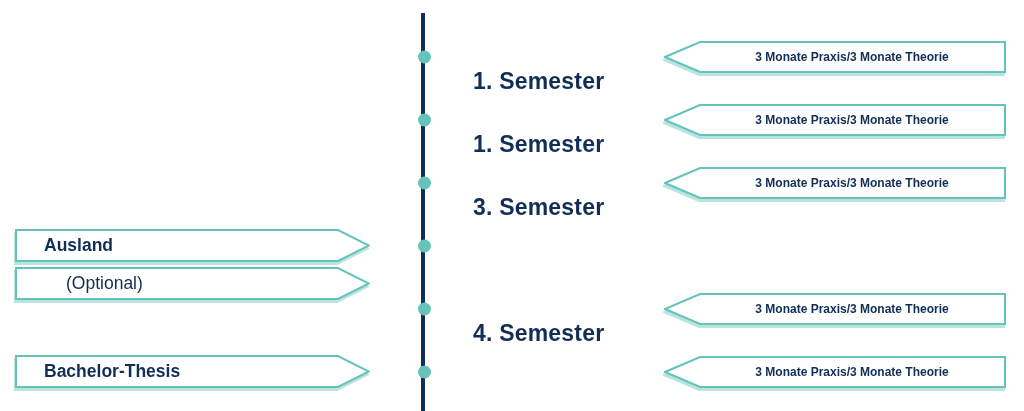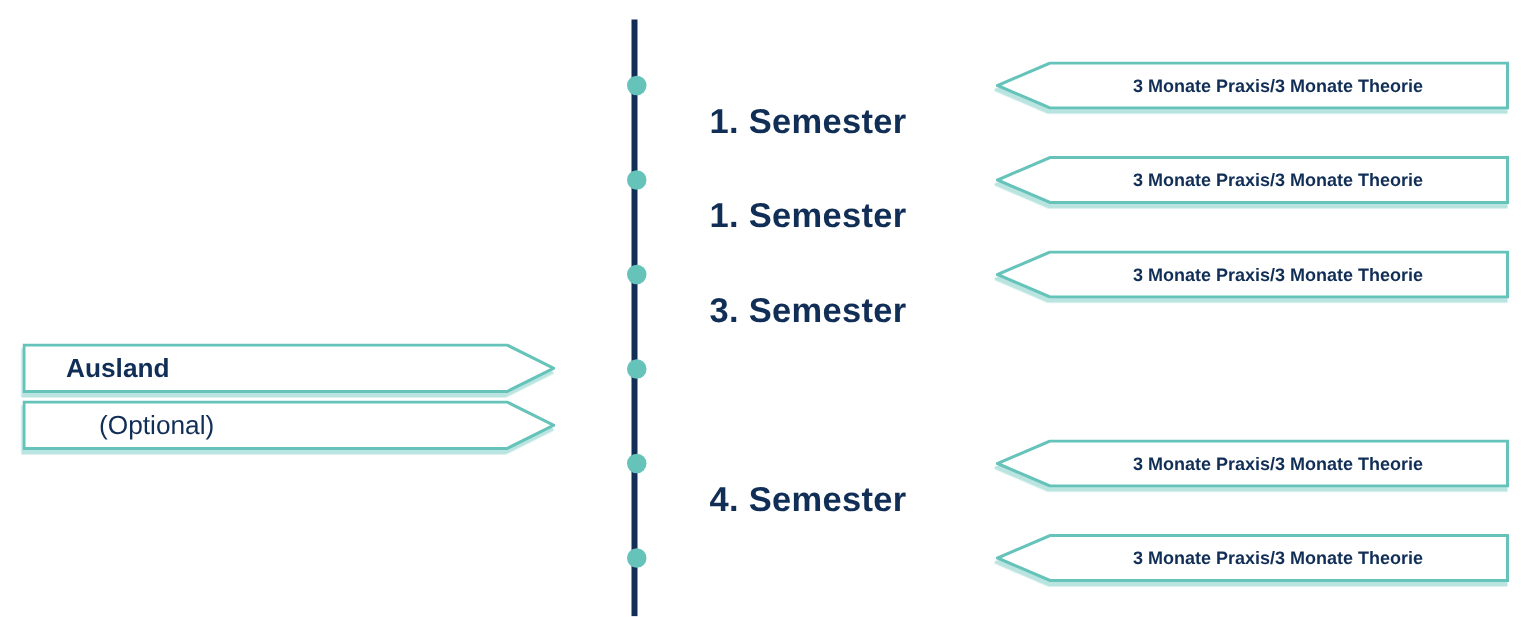--- a/index.html
+++ b/index.html
@@ -89,14 +89,23 @@
     </div>
   </div>
   <div class="tag tag-left" style="top:267px">
     <svg width="355" height="33" viewBox="0 0 355 33">
       <polygon points="1,1 323,1 354,16.5 323,32 1,32" fill="#ffffff" stroke="currentColor" stroke-width="2"></polygon>
     </svg>
     <div class="txt">
         <span class="note">(Optional)</span>
     </div>
   </div>
+  <div class="tag tag-left" style="top:355px">
+    <svg width="355" height="33" viewBox="0 0 355 33">
+      <polygon points="1,1 323,1 354,16.5 323,32 1,32" fill="#ffffff" stroke="currentColor" stroke-width="2"></polygon>
+    </svg>
+    <div class="txt">
+      <span>Bachelor-Thesis</span>
+        <span class="note"></span>
+    </div>
+  </div>
 
 </div>
 
 </body></html>

